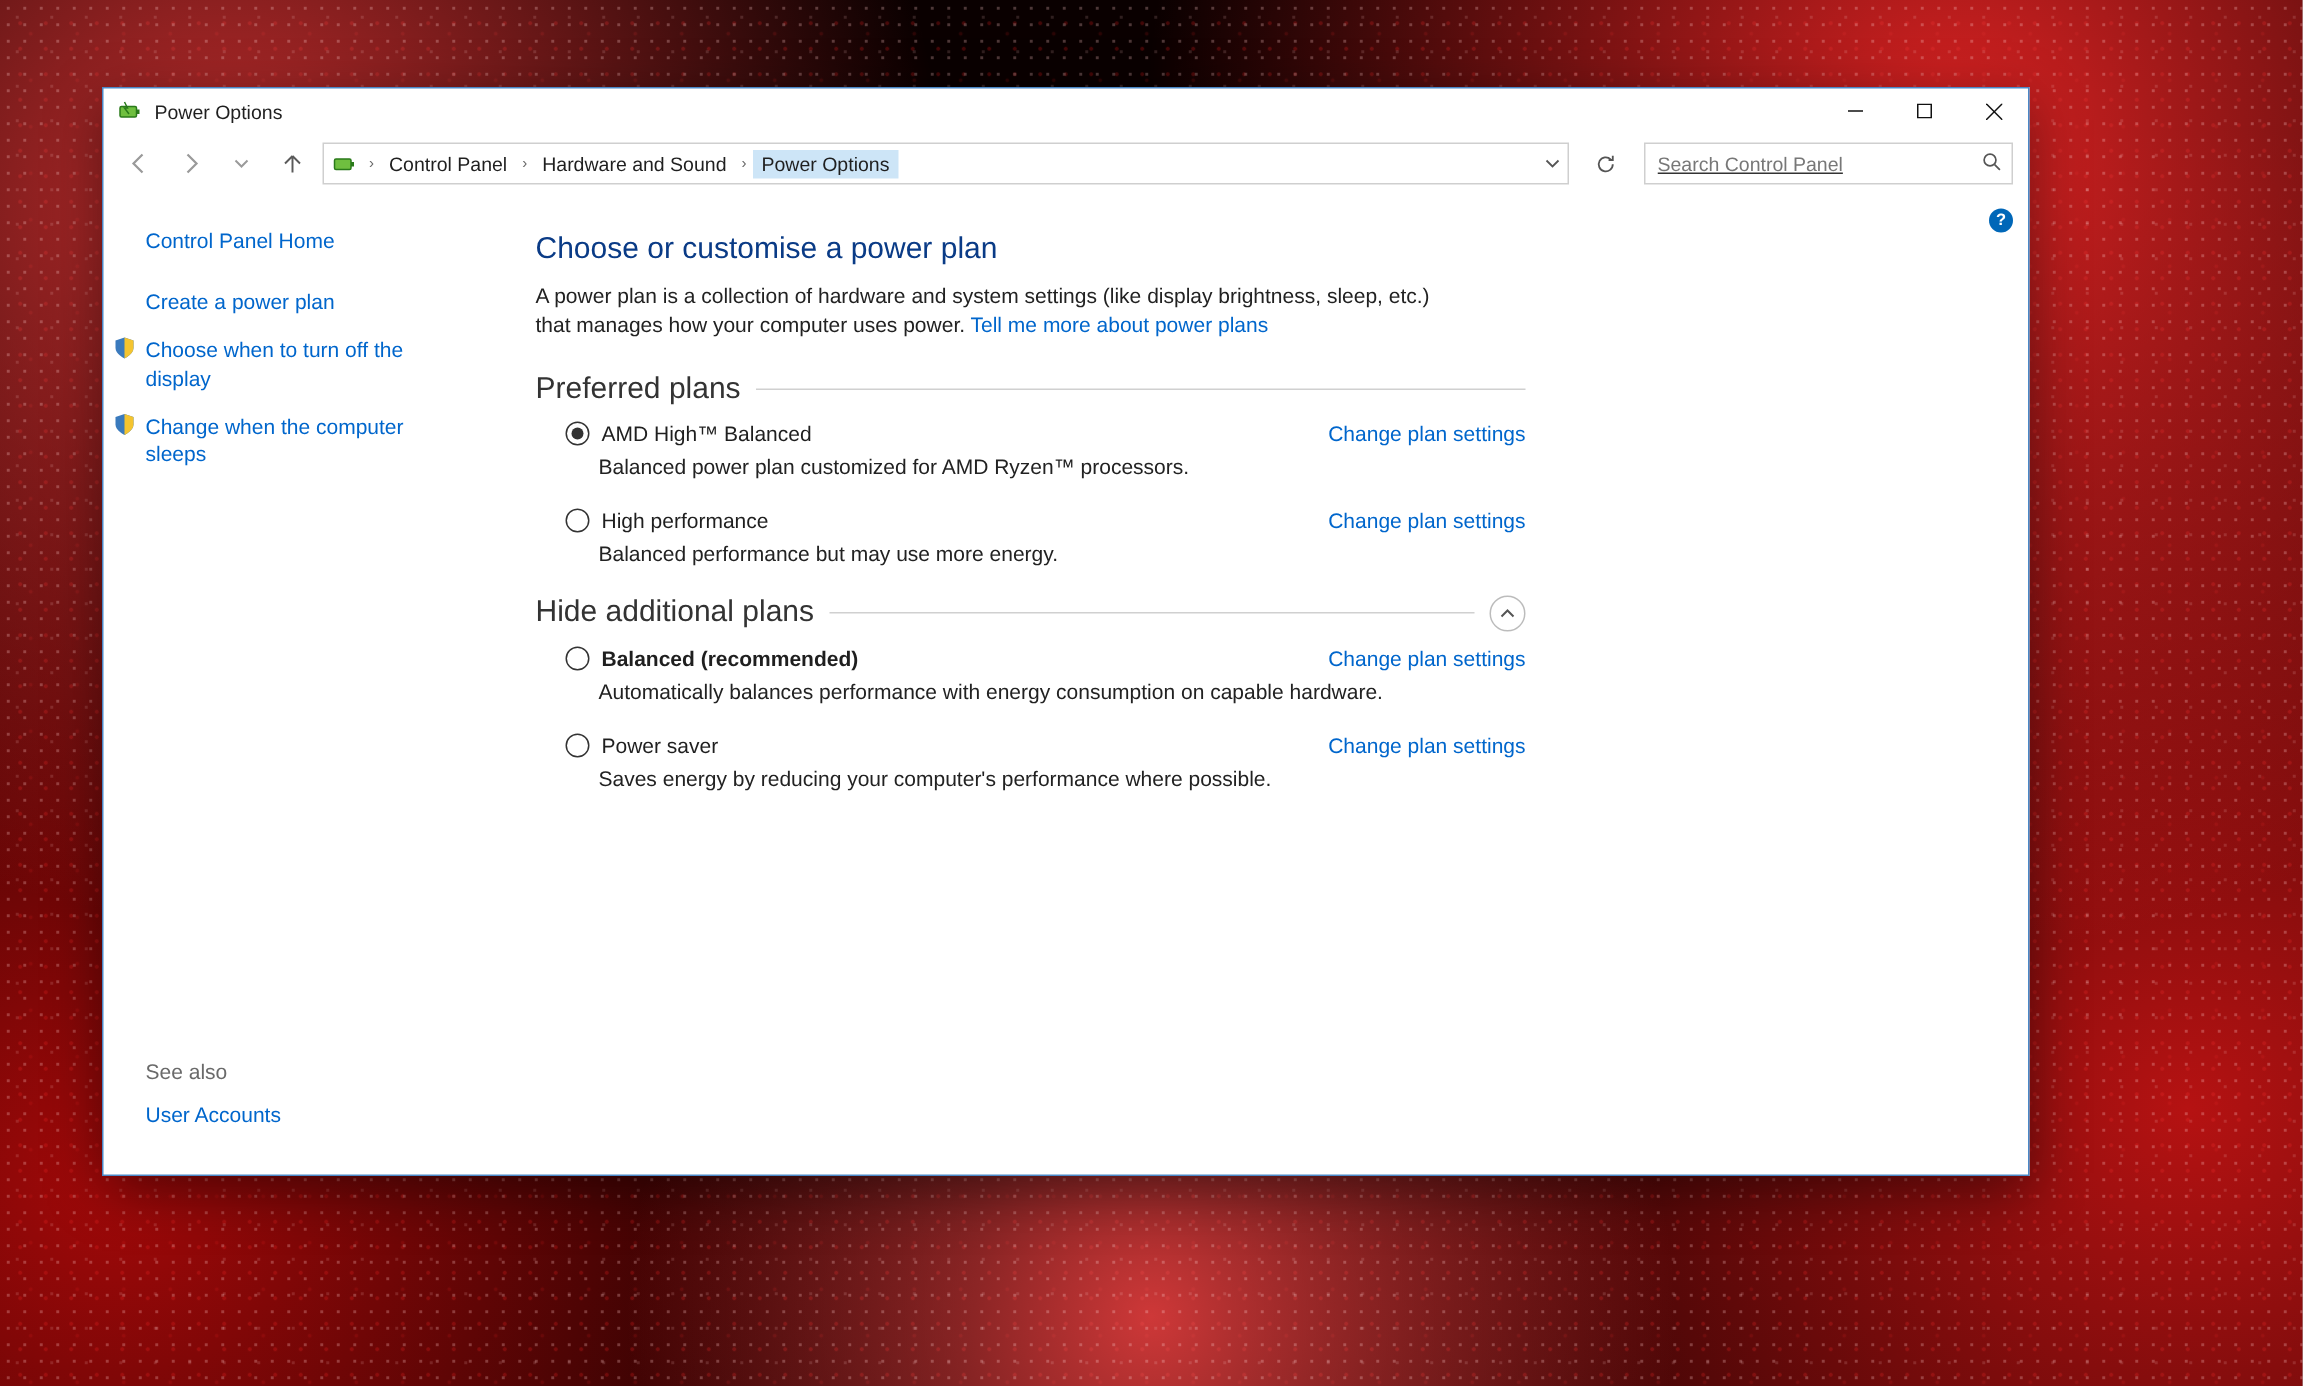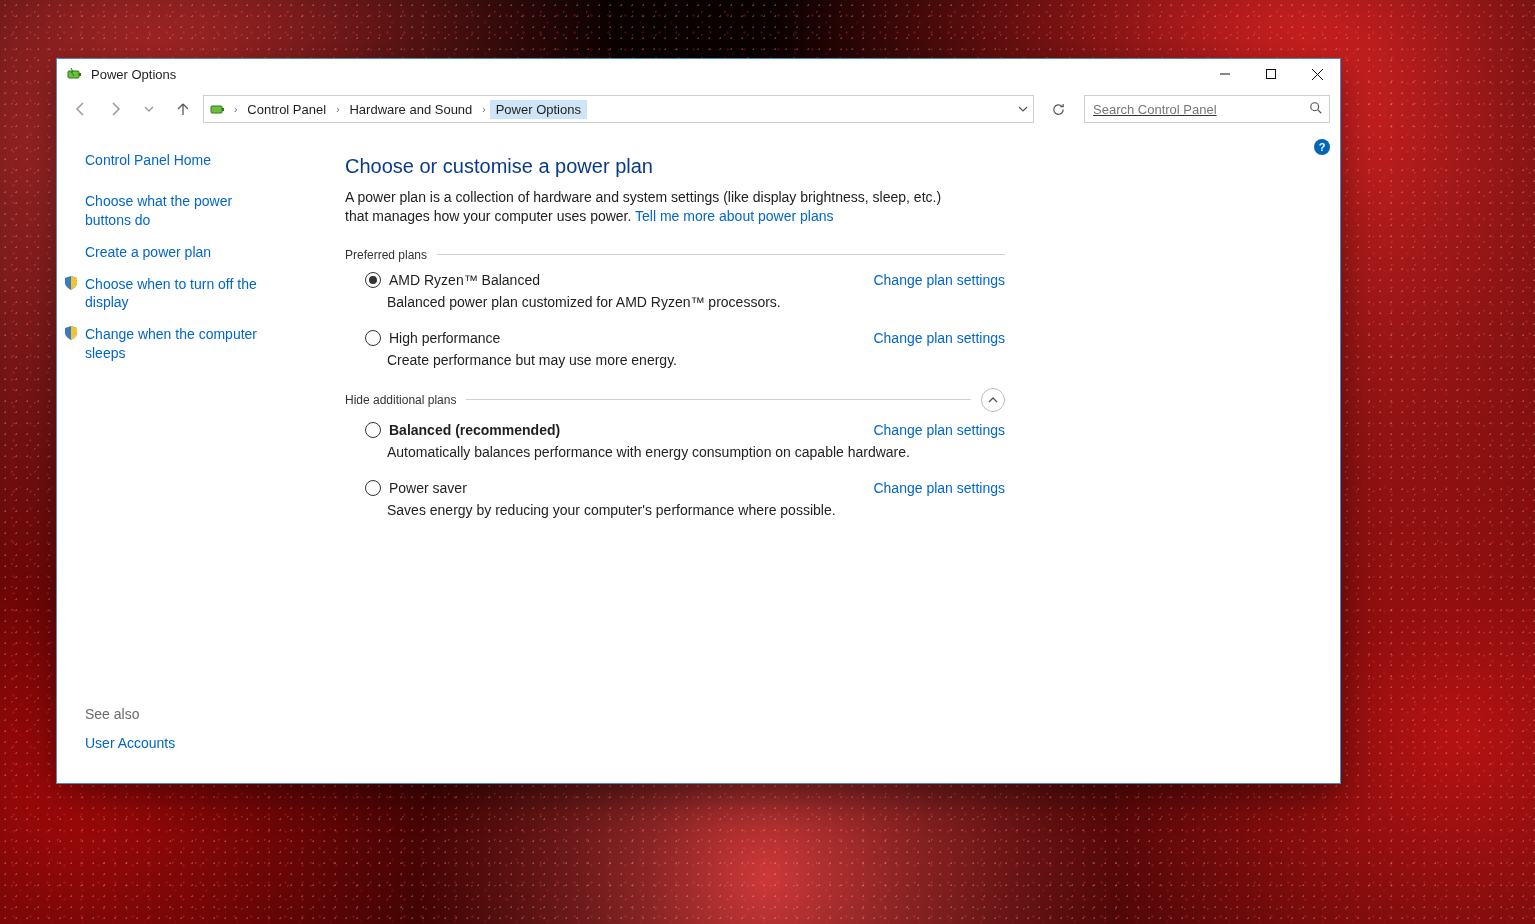--- a/index.html
+++ b/index.html
@@ -36,21 +36,21 @@
   opacity: 0.55;
   mix-blend-mode: screen;
 }
 .wallpaper::after {
   background-size: 23px 23px, 31px 31px;
   opacity: 0.3;
 }
 
 .window {
   position: absolute;
-  left: 56px;
+  left: 68px;
   top: 58px;
   width: 1283px;
   height: 724px;
   background: #ffffff;
   border: 1px solid #4a88c7;
   box-shadow: 0 10px 35px rgba(0,0,0,0.45);
   display: flex;
   flex-direction: column;
 }
 
@@ -230,21 +230,21 @@
   margin-bottom: 22px;
 }
 .textlink {
   color: #0066cc;
   cursor: pointer;
 }
 
 .section-label {
   display: flex;
   align-items: center;
-  font-size: 12px;
+  font-size: 20px;
   color: #333;
   margin-bottom: 10px;
   max-width: 660px;
   gap: 10px;
 }
 .section-label .line {
   flex: 1;
   height: 1px;
   background: #d0d0d0;
 }
@@ -387,21 +387,20 @@
       </span>
     </div>
   </div>
 
   <div class="body">
     <div class="help-q">?</div>
 
     <div class="sidebar">
       <div class="side-link side-home">Control Panel Home</div>
 
-      <div class="side-link">Choose what the power buttons do</div>
       <div class="side-link">Create a power plan</div>
       <div class="side-link side-item">
         <span class="side-icon">
           <svg viewBox="0 0 16 16">
               <path d="M8 1 L14 3 V8 C14 12 8 15 8 15 C8 15 2 12 2 8 V3 Z" fill="#3a7abd"></path>
               <path d="M8 1 L14 3 V8 C14 12 8 15 8 15 Z" fill="#f4c430"></path>
             </svg>
         </span>
         <span>Choose when to turn off the display</span>
       </div>
@@ -428,33 +427,33 @@
       </div>
 
       <div class="section-label">
         <span>Preferred plans</span>
         <div class="line"></div>
       </div>
 
       <div class="plan">
         <div class="plan-head">
           <span class="radio checked"></span>
-          <span class="plan-name">AMD Ryzen™ Balanced</span>
+          <span class="plan-name">AMD High™ Balanced</span>
           <span class="plan-link">Change plan settings</span>
         </div>
         <div class="plan-desc">Balanced power plan customized for AMD Ryzen™ processors.</div>
       </div>
 
       <div class="plan">
         <div class="plan-head">
           <span class="radio"></span>
           <span class="plan-name">High performance</span>
           <span class="plan-link">Change plan settings</span>
         </div>
-        <div class="plan-desc">Create performance but may use more energy.</div>
+        <div class="plan-desc">Balanced performance but may use more energy.</div>
       </div>
 
       <div class="section-label" style="margin-top:10px">
         <span>Hide additional plans</span>
         <div class="line"></div>
         <div class="toggle">
           <svg width="10" height="10">
               <path d="M1 7 L5 3 L9 7" fill="none" stroke="currentColor" stroke-width="1.3"></path>
             </svg>
         </div>

